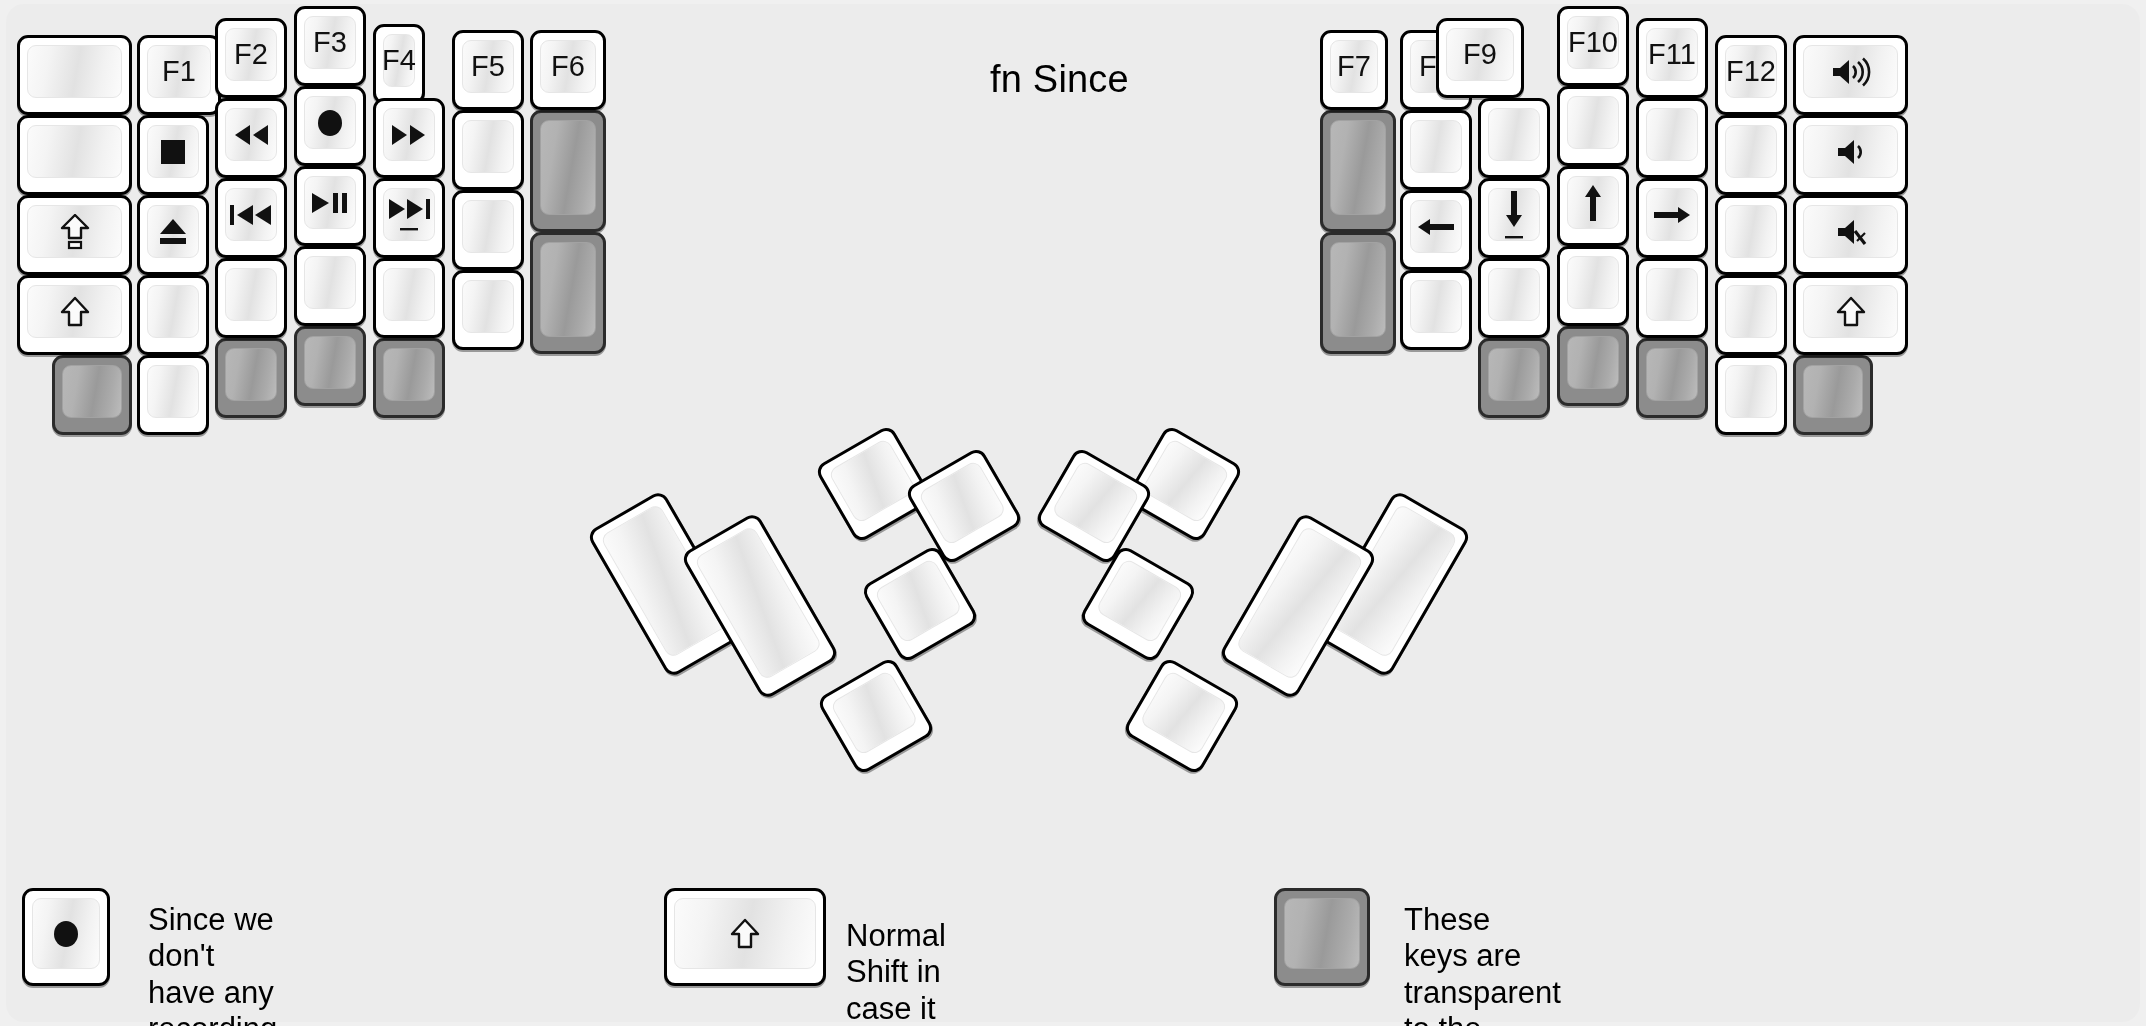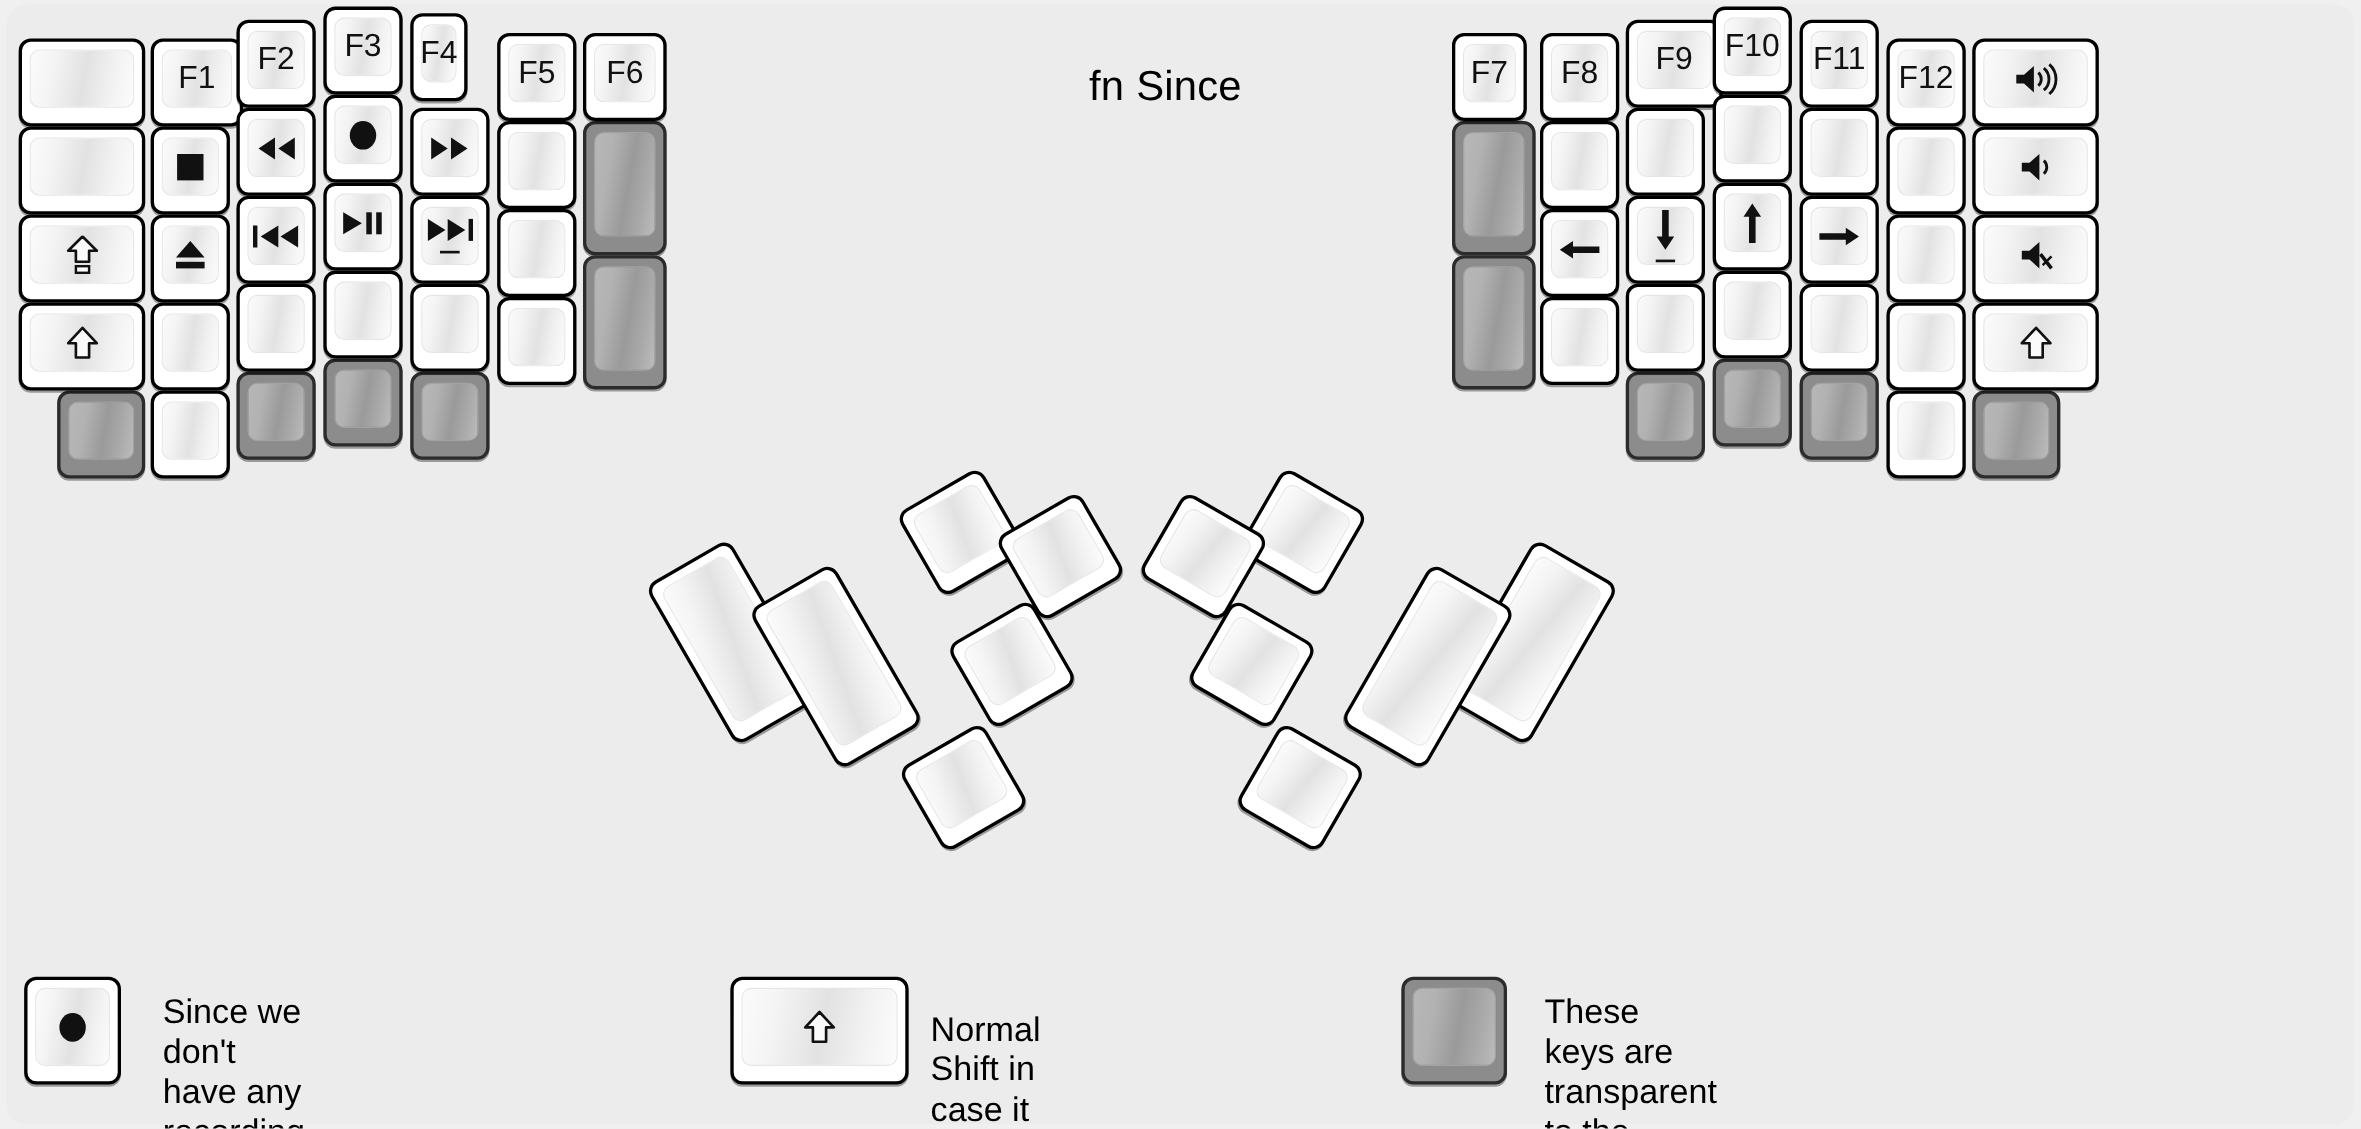--- a/index.html
+++ b/index.html
@@ -214,21 +214,21 @@
             </svg>
           </span>
         </div>
       </div>
       <div class="key" style="left: 294px; top: 246px; width: 72px; height: 80px; z-index: 11;">
         <div class="cap"></div>
       </div>
       <div class="key trans" style="left: 294px; top: 326px; width: 72px; height: 80px; z-index: 10;">
         <div class="cap"></div>
       </div>
-      <div class="key" style="left: 373px; top: 12px; width: 52px; height: 80px; z-index: 11; text-align: center;">
+      <div class="key" style="left: 373px; top: 24px; width: 52px; height: 80px; z-index: 11; text-align: center;">
         <div class="cap">
           <span class="lbl">F4</span>
         </div>
       </div>
       <div class="key" style="left: 373px; top: 98px; width: 72px; height: 80px; z-index: 11;">
         <div class="cap">
           <span class="lbl glyph">
             <svg width="38" height="24" viewBox="0 0 38 24" fill="#111">
               <path d="M2 2 L2 22 L17 12 Z"></path>
               <path d="M20 2 L20 22 L35 12 Z"></path>
@@ -307,21 +307,21 @@
           <span class="lbl glyph">
             <svg width="40" height="24" viewBox="0 0 40 24" fill="#111">
               <path d="M2 12 L14 4 L14 9 L38 9 L38 15 L14 15 L14 20 Z"></path>
             </svg>
           </span>
         </div>
       </div>
       <div class="key" style="left: 1400px; top: 270px; width: 72px; height: 80px; z-index: 11;">
         <div class="cap"></div>
       </div>
-      <div class="key" style="left: 1478px; top: 18px; width: 88px; height: 80px; z-index: 11;">
+      <div class="key" style="left: 1436px; top: 18px; width: 88px; height: 80px; z-index: 11;">
         <div class="cap">
           <span class="lbl">F9</span>
         </div>
       </div>
       <div class="key" style="left: 1478px; top: 98px; width: 72px; height: 80px; z-index: 11;">
         <div class="cap"></div>
       </div>
       <div class="key" style="left: 1478px; top: 178px; width: 72px; height: 80px; z-index: 11;">
         <div class="cap">
           <span class="lbl glyph" style="flex-direction: column;">

